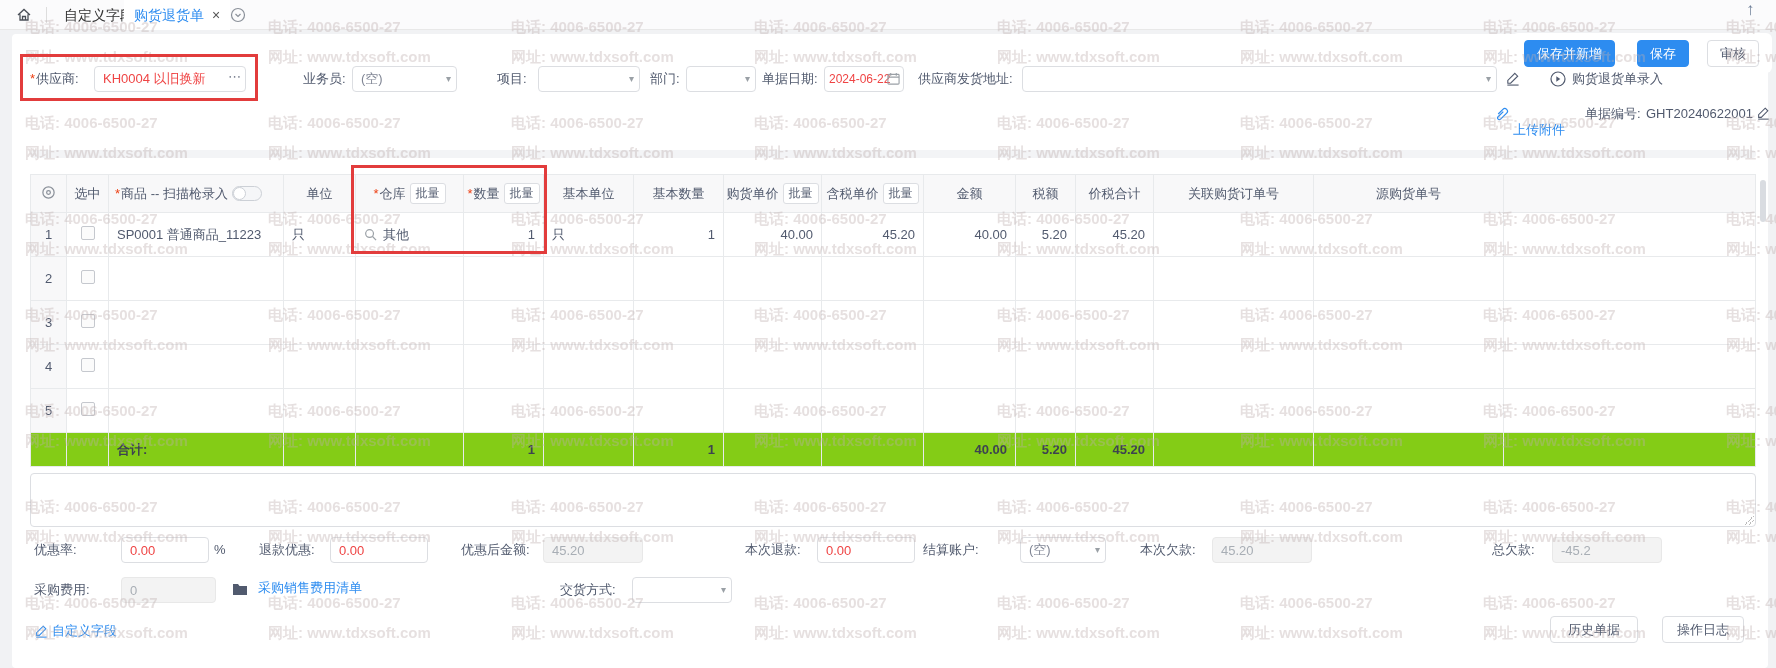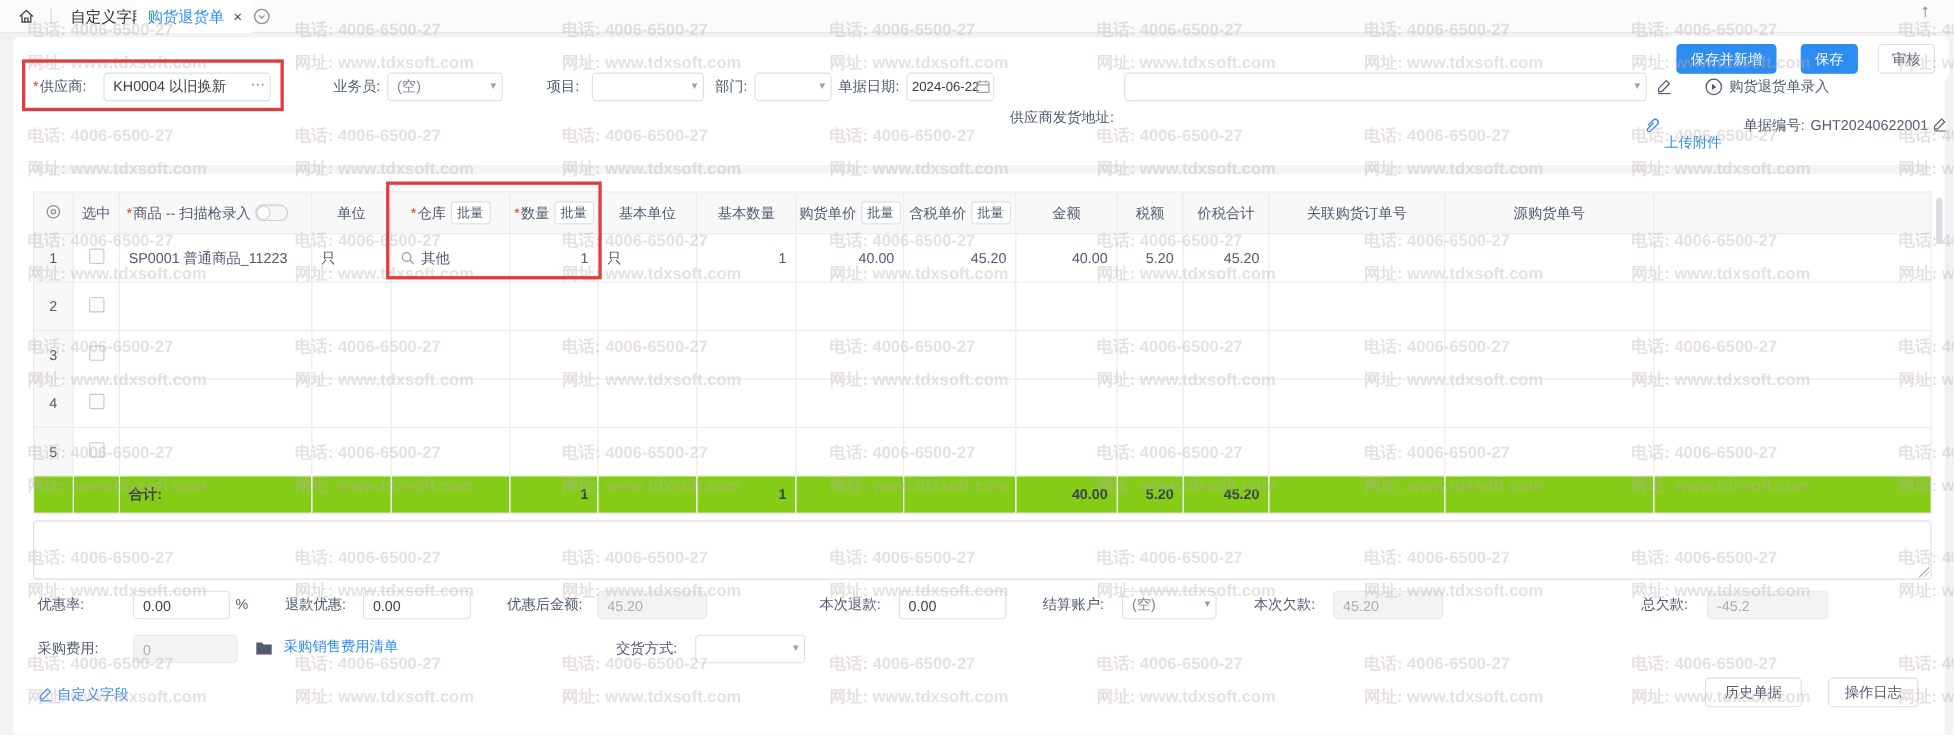--- a/index.html
+++ b/index.html
@@ -19,21 +19,21 @@
   .toolbar-card { left:1512px; top:33px; width:260px; height:40px; background:#fff; border-radius:6px; z-index:6; }
 
   
   .btn { height:27px; line-height:25px; font-size:13px; border-radius:4px; padding:0 12px; cursor:pointer; text-align:center; z-index:7; }
   .btn-primary { background:#2d8cf0; color:#fff; border:1px solid #2d8cf0; }
   .btn-default { background:#fff; color:#515a6e; border:1px solid #dcdee2; }
 
   
   .lbl { font-size:13px; color:#515a6e; line-height:26px; white-space:nowrap; z-index:7; }
   .req { color:#ed4014; margin-right:1px; }
-  .inp { height:26px; border:1px solid #dcdee2; border-radius:4px; background:#fff; font-size:13px; color:#404040;
+  .inp { height:26px; border:1px solid #dcdee2; border-radius:4px; background:#fff; font-size:13px; color:#ef4444;
          padding:0 8px; z-index:7; font-family:inherit; outline:none; }
   .inp.dis { background:#f3f3f3; color:#a8aeb5; border-color:#e8e8e8; }
   .sel { height:26px; border:1px solid #dcdee2; border-radius:4px; background:#fff; font-size:13px; color:#808695;
          padding:0 18px 0 8px; line-height:24px; cursor:pointer; z-index:7; position:absolute; }
   .sel .arrow { position:absolute; right:5px; top:0; color:#9aa0a6; font-size:10px; line-height:24px; }
   .link { color:#2d8cf0; font-size:13px; cursor:pointer; text-decoration:none; z-index:7; }
   .icon { z-index:7; display:inline-block; }
 
   
   .grid-wrap { left:30px; top:174px; z-index:4; }
@@ -123,21 +123,21 @@
 <div class="abs inp" style="left:824px;top:66px;width:80px;font-size:12px;padding:0 4px;line-height:24px;">
   <span>2024-06-22</span>
   <span class="abs icon" style="right:3px;top:5px;">
     <svg width="13" height="13" viewBox="0 0 14 14">
         <rect x="1" y="2.5" width="12" height="10.5" rx="1" fill="none" stroke="#9aa0a6" stroke-width="1.2"></rect>
         <path d="M4 1v3M10 1v3M1 5.5h12" stroke="#9aa0a6" stroke-width="1.2"></path>
       </svg>
   </span>
 </div>
 
-<span class="abs lbl" style="left:918px;top:66px;margin-top:28px;">供应商发货地址:</span>
+<span class="abs lbl" style="left:918px;top:66px;">供应商发货地址:</span>
 <div class="sel" style="left:1022px;top:66px;width:475px;">
   <span></span>
   <span class="arrow">▾</span>
 </div>
 <span class="abs icon" style="left:1505px;top:71px;">
   <svg width="15" height="15" viewBox="0 0 16 16">
       <path d="M10.5 2.5l3 3-7.5 7.5H3v-3z" fill="none" stroke="#515a6e" stroke-width="1.2"></path>
       <path d="M2.5 15h12" stroke="#515a6e" stroke-width="1.2"></path>
     </svg>
 </span>
@@ -350,21 +350,21 @@
 
 <span class="abs lbl" style="left:34px;top:537px;text-align:center;">优惠率:</span>
 <input class="abs inp" style="left: 121px; top: 537px; width: 88px;" value="0.00">
 <span class="abs lbl" style="left:214px;top:537px;">%</span>
 <span class="abs lbl" style="left:259px;top:537px;">退款优惠:</span>
 <input class="abs inp" style="left: 330px; top: 537px; width: 98px;" value="0.00">
 <span class="abs lbl" style="left:461px;top:537px;">优惠后金额:</span>
 <input class="abs inp dis" style="left: 543px; top: 537px; width: 100px;" disabled="" value="45.20">
 <span class="abs lbl" style="left:745px;top:537px;">本次退款:</span>
 <input class="abs inp" style="left: 817px; top: 537px; width: 98px;" value="0.00">
-<span class="abs lbl" style="left:948px;top:537px;text-align:right;">结算账户:</span>
+<span class="abs lbl" style="left:923px;top:537px;text-align:right;">结算账户:</span>
 <div class="sel" style="left:1020px;top:537px;width:86px;">
   <span>(空)</span>
   <span class="arrow">▾</span>
 </div>
 <span class="abs lbl" style="left:1140px;top:537px;">本次欠款:</span>
 <input class="abs inp dis" style="left: 1212px; top: 537px; width: 100px;" disabled="" value="45.20">
 <span class="abs lbl" style="left:1492px;top:537px;">总欠款:</span>
 <input class="abs inp dis" style="left: 1552px; top: 537px; width: 110px;" disabled="" value="-45.2">
 
 <span class="abs lbl" style="left:34px;top:577px;">采购费用:</span>

